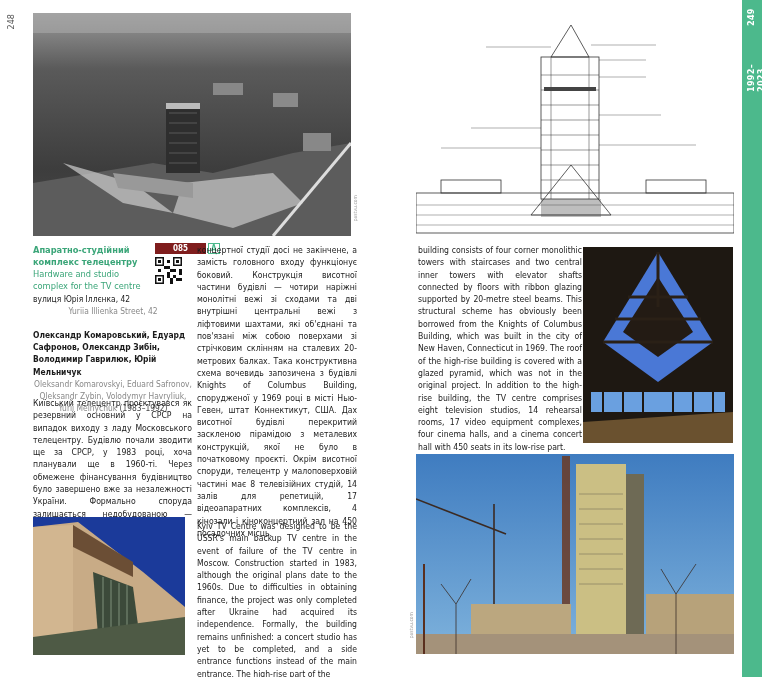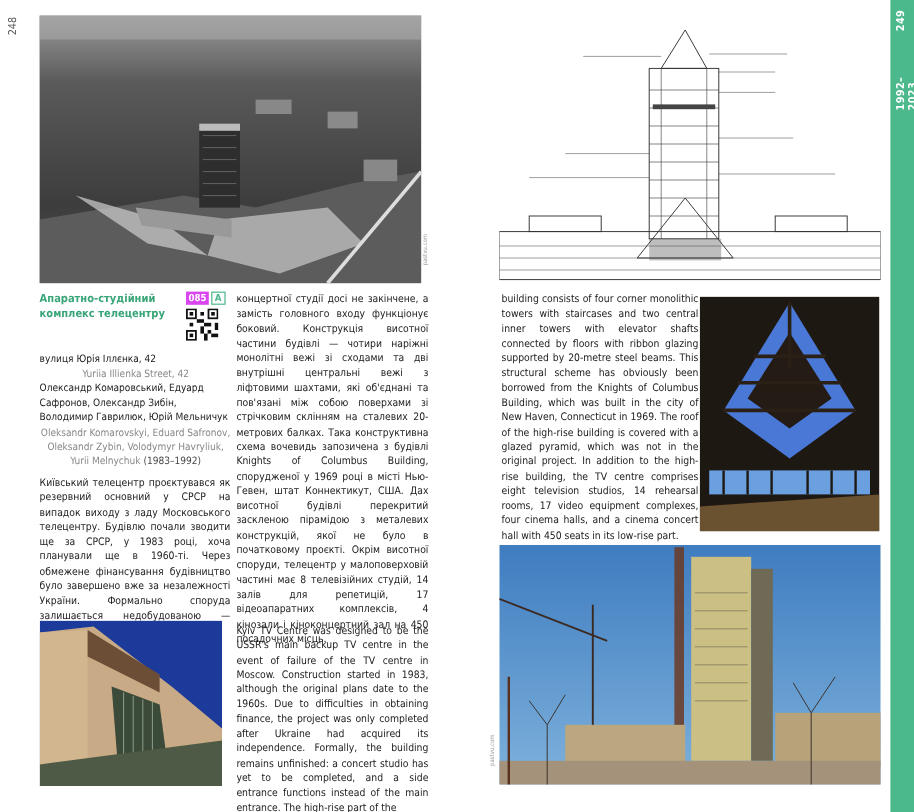--- a/index.html
+++ b/index.html
@@ -28,26 +28,26 @@
     .credit {
       position: absolute; font-size: 5px; color: #999;
       writing-mode: vertical-rl; transform: rotate(180deg);
     }
     .col { position: absolute; font-size: 8.6px; line-height: 12.3px; }
     .col p { margin: 0; text-align: justify; }
     .title-ua { color: #3aa578; font-weight: bold; font-size: 9.2px; line-height: 12px; }
     .title-en { color: #3aa578; font-size: 9.2px; line-height: 12px; }
     .addr-ua { font-weight: normal; font-size: 8.4px; line-height: 12px; }
     .muted { color: #888; font-size: 8.4px; line-height: 12px; text-align: center; }
-    .auth-ua { font-weight: normal; font-size: 8.4px; line-height: 12.2px; }
+    .auth-ua { font-weight: bold; font-size: 8.4px; line-height: 12.2px; margin-top: 12px; }
     .badge {
       position: absolute; left: 155px; top: 243px; display: flex; gap: 2px;
       font-size: 8px; font-weight: bold;
     }
-    .badge .num { background: #d946ef; color: #fff; padding: 0 2px; height: 11px; line-height: 11px; }
+    .badge .num { background: #7f1d1d; color: #fff; padding: 0 18px; height: 11px; line-height: 11px; }
     .badge .lvl { border: 1px solid #4cb98c; color: #4cb98c; padding: 0 2px; height: 9px; line-height: 9px; }
     .qr { position: absolute; left: 155px; top: 257px; width: 27px; height: 27px; }
   </style>
 </head>
 <body>
 
 <div class="page-num-left">248</div>
 
 <div class="photo" style="left:33px;top:13px;width:318px;height:223px;background:#6e6e6e;">
   <svg width="318" height="223" viewBox="0 0 318 223">
@@ -110,20 +110,21 @@
     </g>
   <g fill="#111">
       <rect x="1" y="1" width="1" height="1"></rect>
       <rect x="7" y="1" width="1" height="1"></rect>
       <rect x="1" y="7" width="1" height="1"></rect>
     </g>
 </svg>
 
 <div class="col" style="left:33px;top:244px;width:120px;">
   <div class="title-ua">Апаратно-студійний комплекс телецентру</div>
+  <div class="title-en">Hardware and studio complex for the TV centre</div>
 </div>
 <div class="col" style="left:33px;top:293px;width:160px;">
   <div class="addr-ua">вулиця Юрія Іллєнка, 42</div>
   <div class="muted">Yuriia Illienka Street, 42</div>
   <div class="auth-ua">Олександр Комаровський, Едуард Сафронов, Олександр Зибін, Володимир Гаврилюк, Юрій Мельничук</div>
   <div class="muted"><span>Oleksandr Komarovskyi, Eduard Safronov, Oleksandr Zybin, Volodymyr Havryliuk, Yurii Melnychuk</span> <span style="color:#444;">(1983–1992)</span></div>
 </div>
 <div class="col" style="left:33px;top:397px;width:159px;">
   <p>Київський телецентр проєктувався як резервний основний у СРСР на випадок виходу з ладу Московського телецентру. Будівлю почали зводити ще за СРСР, у 1983 році, хоча планували ще в 1960-ті. Через обмежене фінансування будівництво було завершено вже за незалежності України. Формально споруда залишається недобудованою — приміщення</p>
 </div>

